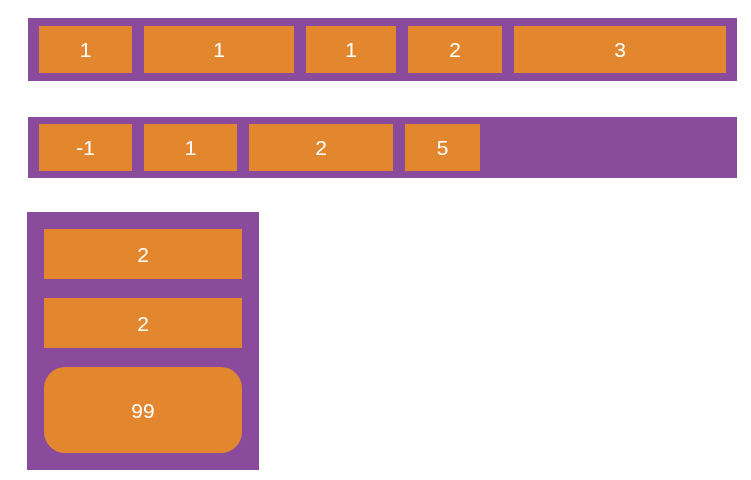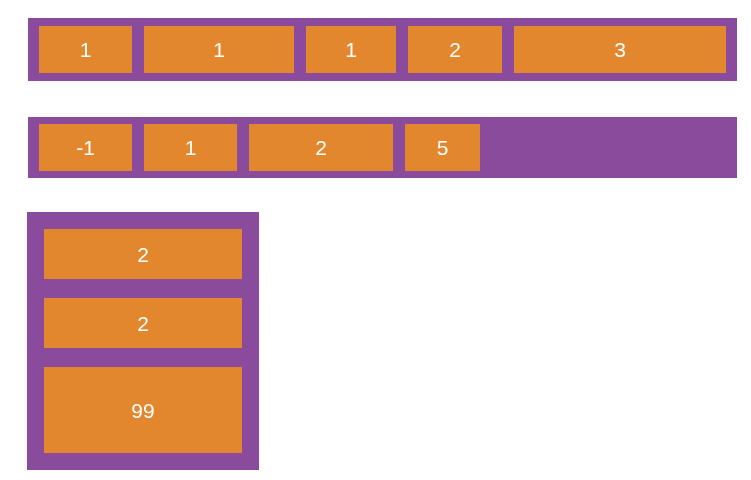--- a/index.html
+++ b/index.html
@@ -37,21 +37,21 @@
   
   #row2{left:28px;top:117px;width:709px;height:61px;padding:7px 11px;gap:12px;flex-direction:row;}
   #row2 .b1{width:93px;}
   #row2 .b2{width:93px;}
   #row2 .b3{width:144px;}
   #row2 .b4{width:75px;}
   
   #col1{left:27px;top:212px;width:232px;height:258px;padding:17px;gap:19px;flex-direction:column;}
   #col1 .b1{height:50px;width:100%;}
   #col1 .b2{height:50px;width:100%;}
-  #col1 .b3{flex:1 1 auto;width:100%;}
+  #col1 .b3{flex:1 1 auto;width:100%;border-radius:21px;}
 </style>
 </head>
 <body>
 
 <div class="canvas">
 
   <div id="row1" class="flex-container">
     <div class="flex-item b1">1</div>
     <div class="flex-item b2">1</div>
     <div class="flex-item b3">1</div>

